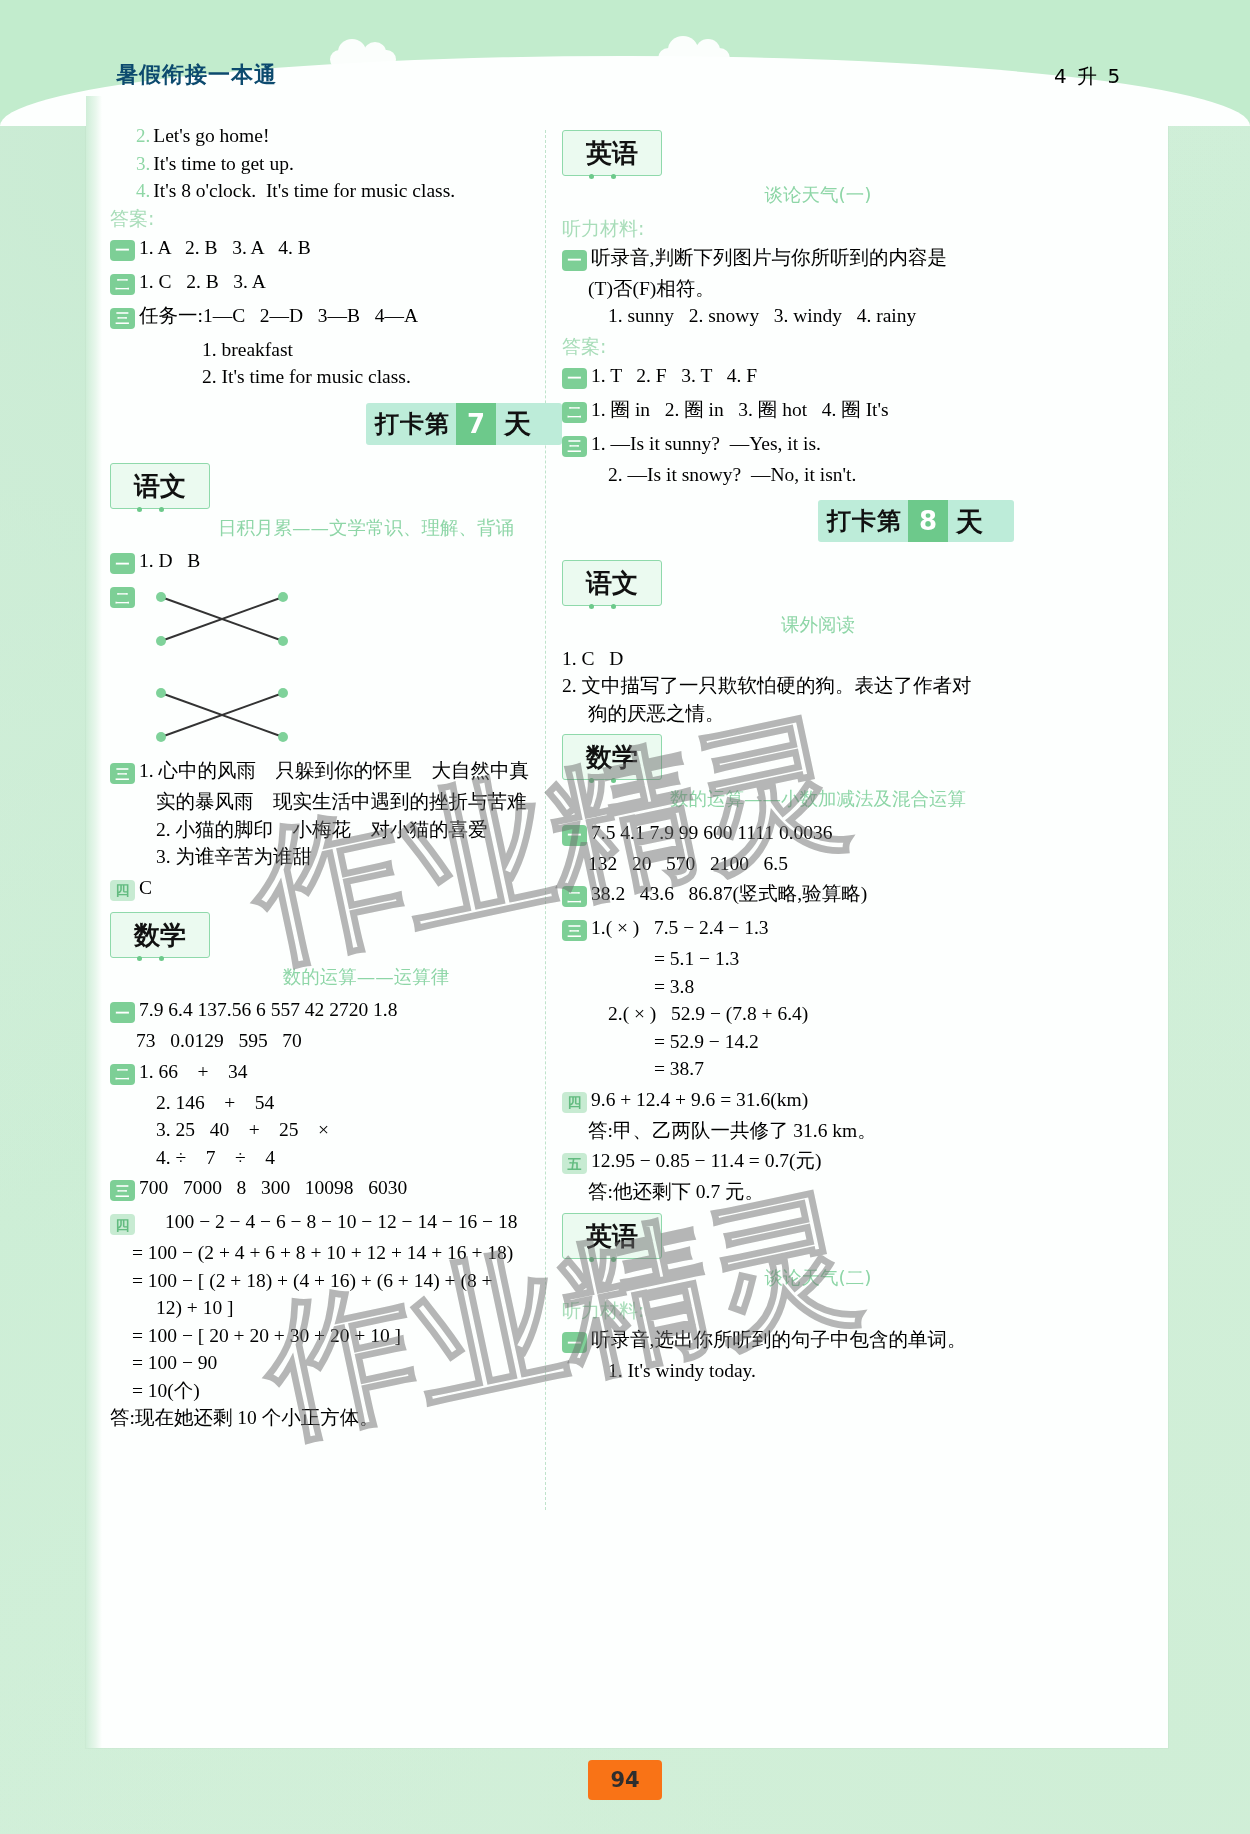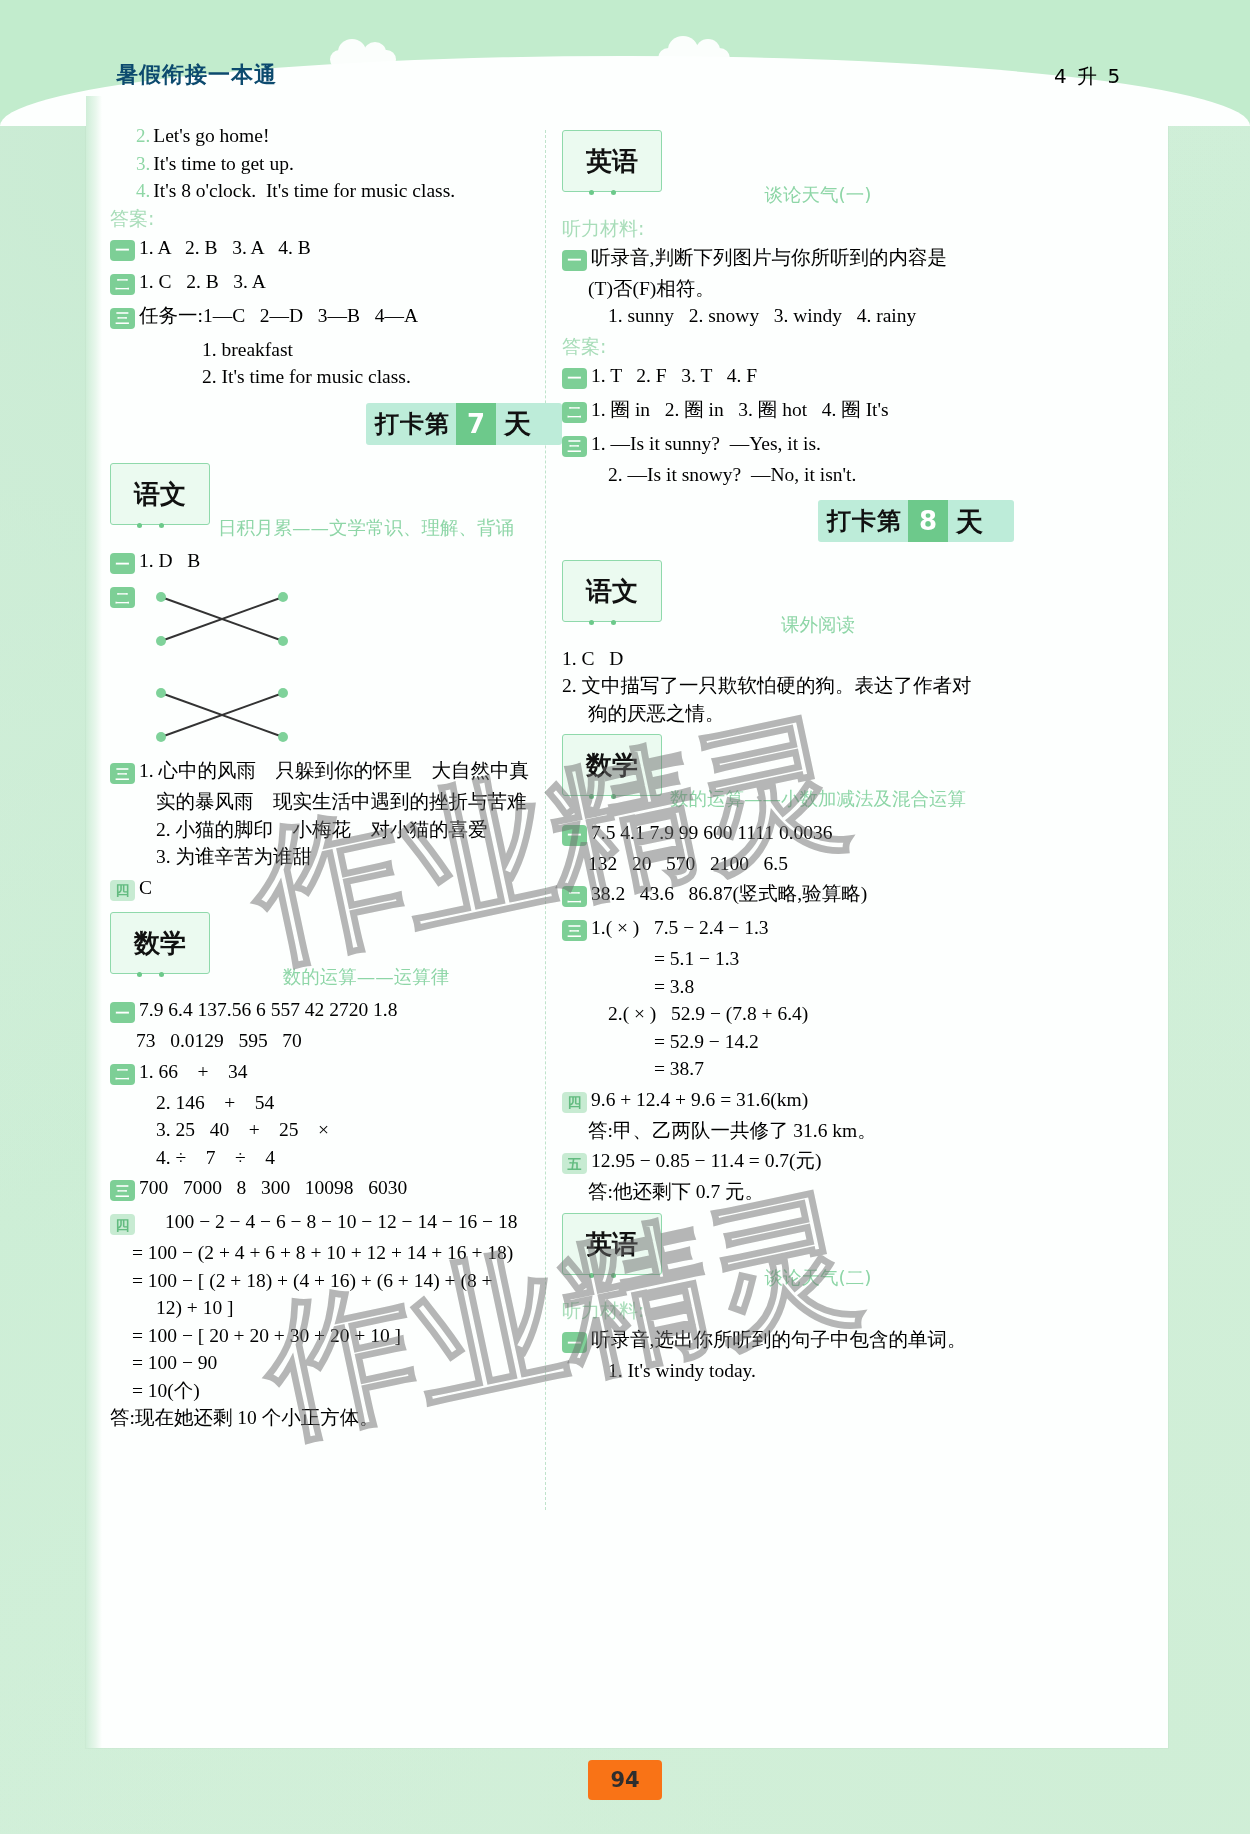--- a/index.html
+++ b/index.html
@@ -195,21 +195,21 @@
     color: #111;
     padding: 0 10px 0 8px;
   }
 
   
   .subject-wrap { position: relative; margin: 4px 0 6px 0; height: 50px; }
   .subject {
     position: relative;
     display: inline-flex; align-items: center; justify-content: center;
     min-width: 76px; height: 44px;
-    padding: 8px 11px;
+    padding: 0 11px;
     border: 1.6px solid #8fd9ab;
     background: #ebfaf0;
     border-radius: 3px;
     font-family: "DejaVu Sans", sans-serif;
     font-size: 26px; font-weight: 700;
     color: #111;
   }
   .subject .dot {
     position: absolute; bottom: -4px;
     width: 5px; height: 5px; border-radius: 50%;

